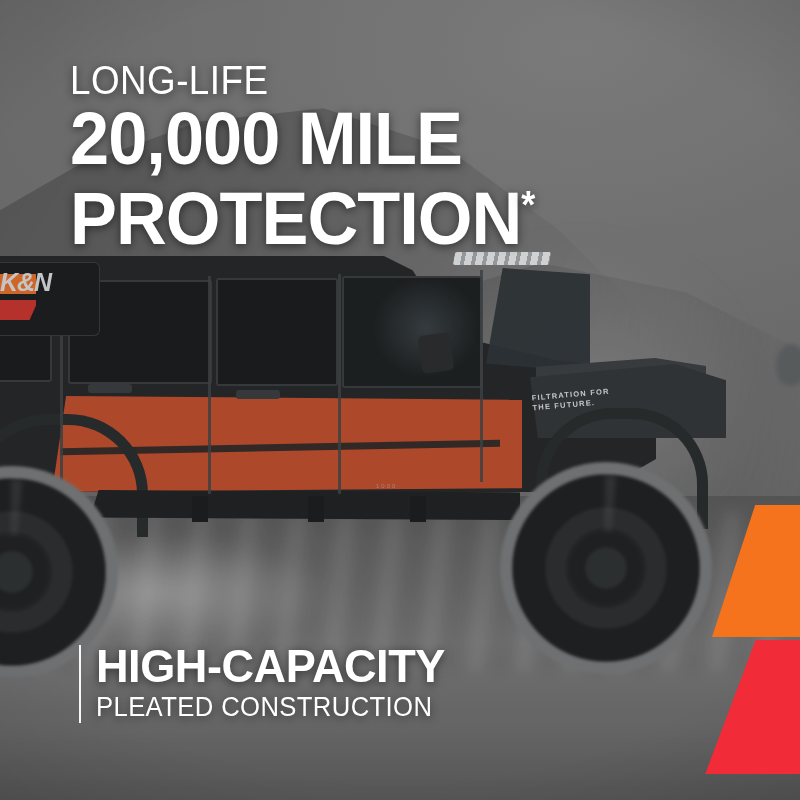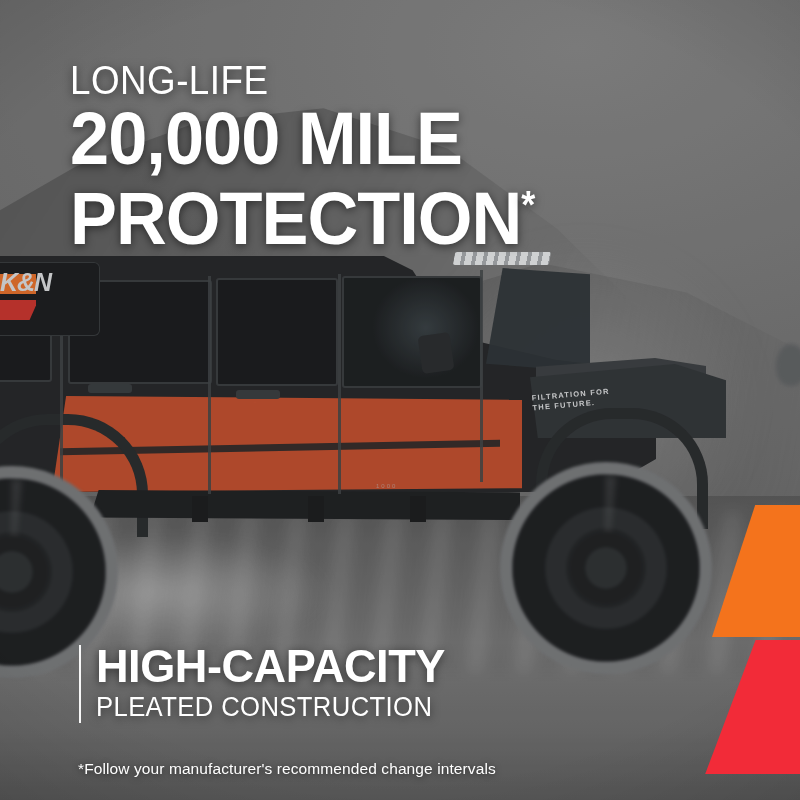--- a/index.html
+++ b/index.html
@@ -235,15 +235,14 @@
   <div class="shape shape-red"></div>
 
   <div class="tx eyebrow">LONG-LIFE</div>
   <div class="tx head1">20,000 MILE</div>
   <div class="tx head2"><span>PROTECTION</span><span class="ast">*</span></div>
 
   <div class="rule"></div>
   <div class="tx sub1">HIGH-CAPACITY</div>
   <div class="tx sub2">PLEATED CONSTRUCTION</div>
 
-  <div class="tx note">*Follow your manufacturer's recommended change intervals</div>
 
 </div>
 
 </body></html>

